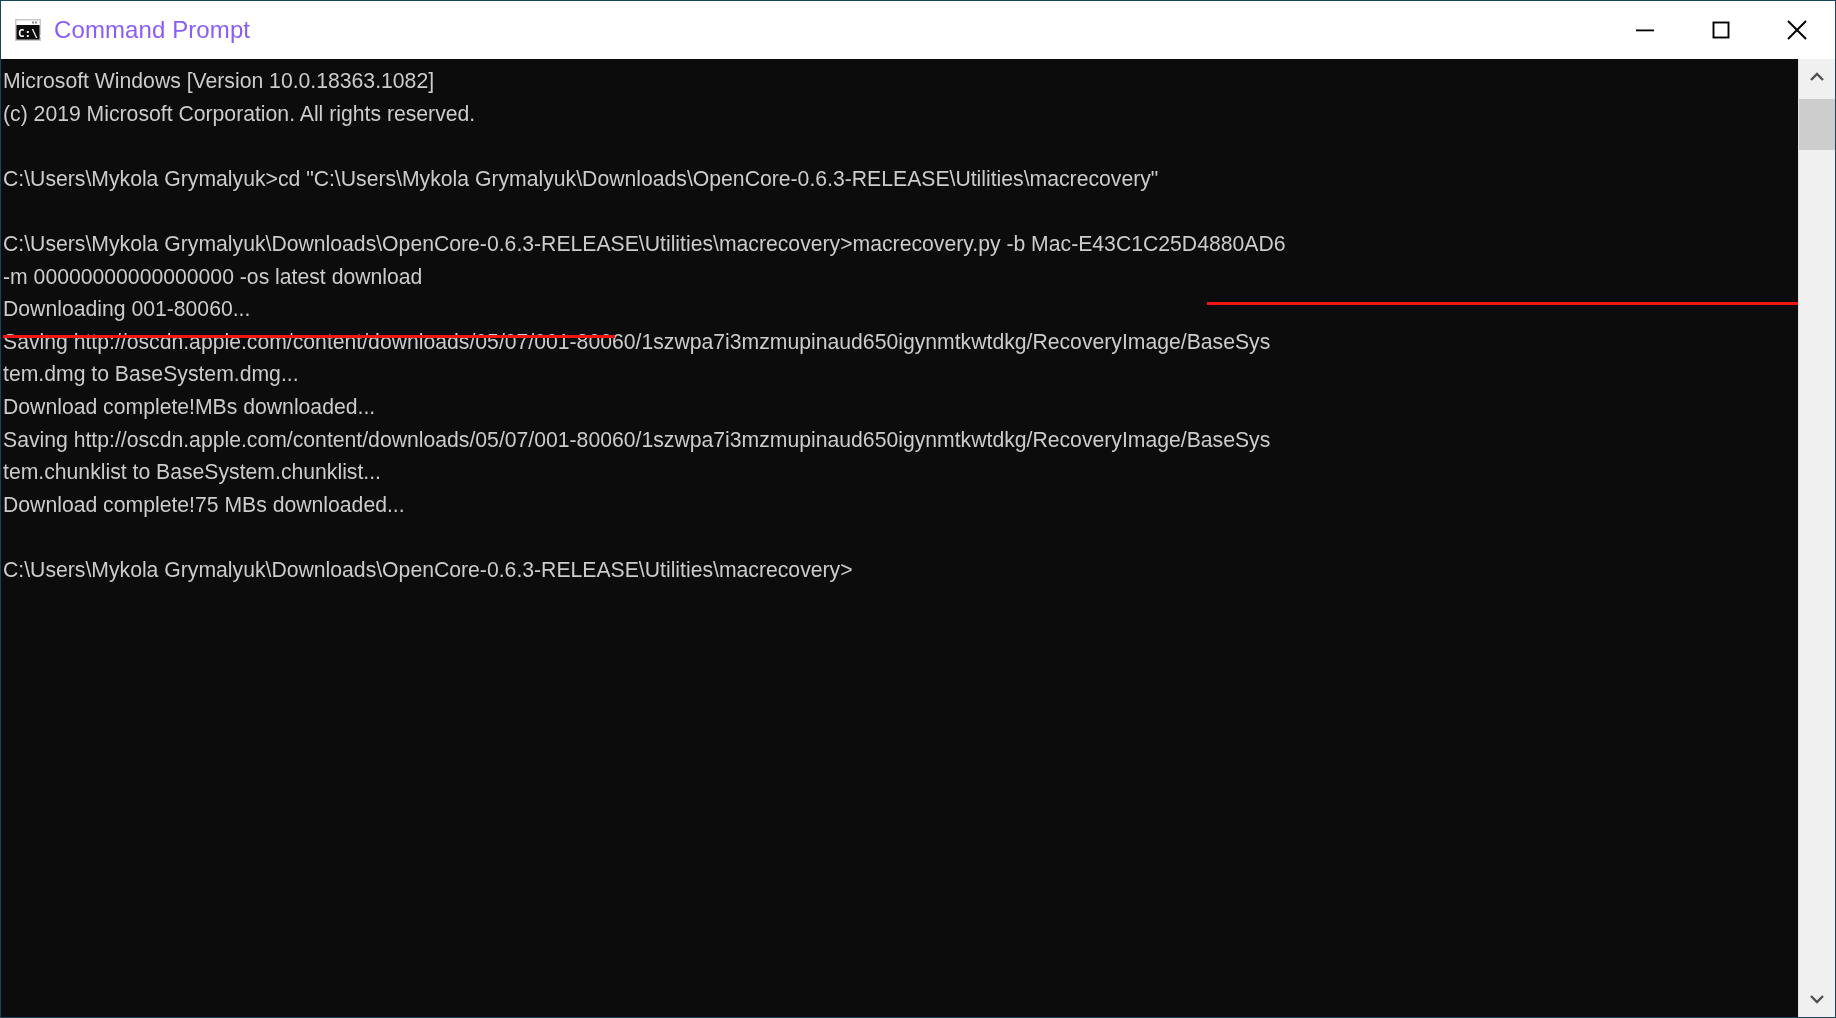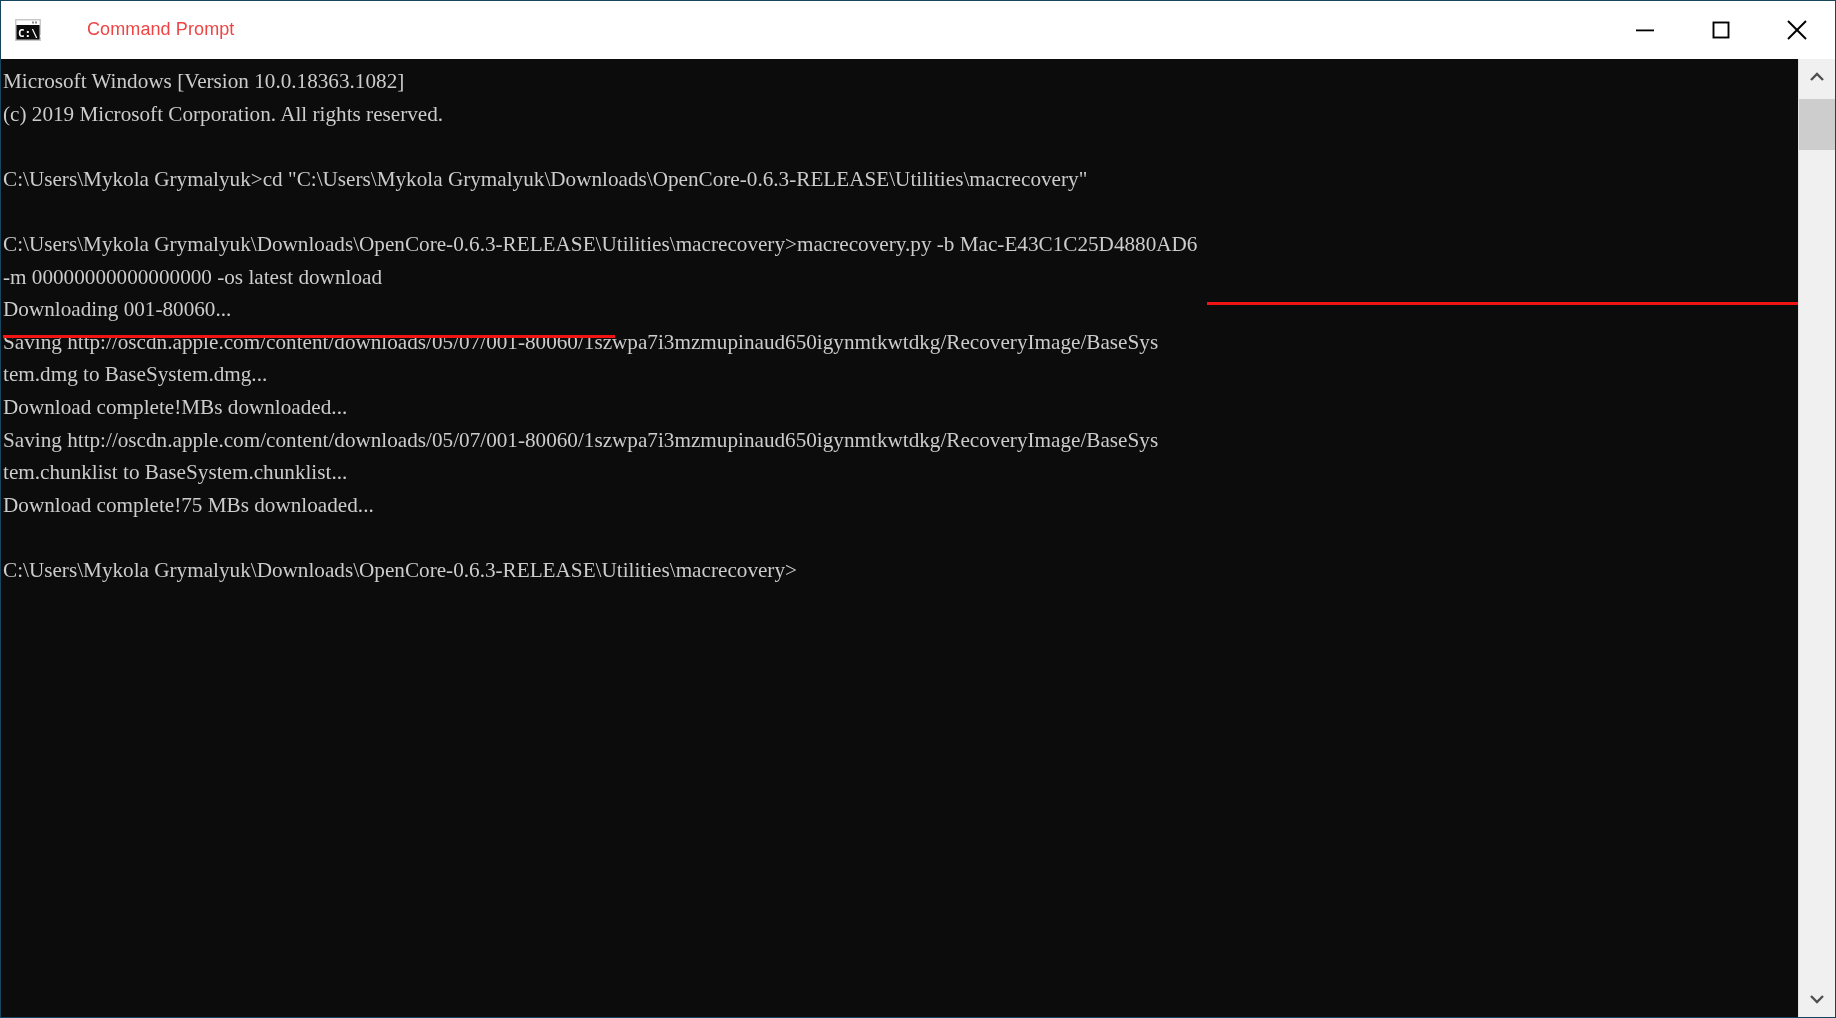--- a/index.html
+++ b/index.html
@@ -44,26 +44,25 @@
     min-width: 0;
   }
   .cmd-icon {
     width: 26px;
     height: 22px;
     flex: 0 0 auto;
     position: relative;
     margin-right: 13px;
   }
   .title-text {
-    font-size: 18px;
-    color: #ef4444;
+    font-size: 24px;
+    color: #8b5cf6;
     font-family: "Liberation Sans", sans-serif;
     white-space: nowrap;
     letter-spacing: 0.1px;
-    margin-left: 33px;
   }
 
   .win-controls {
     display: flex;
     height: 57px;
     flex: 0 0 auto;
   }
   .win-btn {
     width: 76px;
     height: 57px;
@@ -88,21 +87,21 @@
     flex: 1;
     background: #0c0c0c;
     position: relative;
     overflow: hidden;
     padding: 0;
     min-width: 0;
   }
   .console-text {
     margin: 0;
     padding: 6px 10px 0 2px;
-    font-family: Liberation Serif, serif;
+    font-family: Liberation Sans, sans-serif;
     font-size: 21.2px;
     line-height: 32.6px;
     color: #ccc;
     white-space: pre;
     letter-spacing: 0px;
   }
   .line { display: block; height: 32.6px; position: relative; }
   .blank { display: block; height: 32.6px; }
 
   

